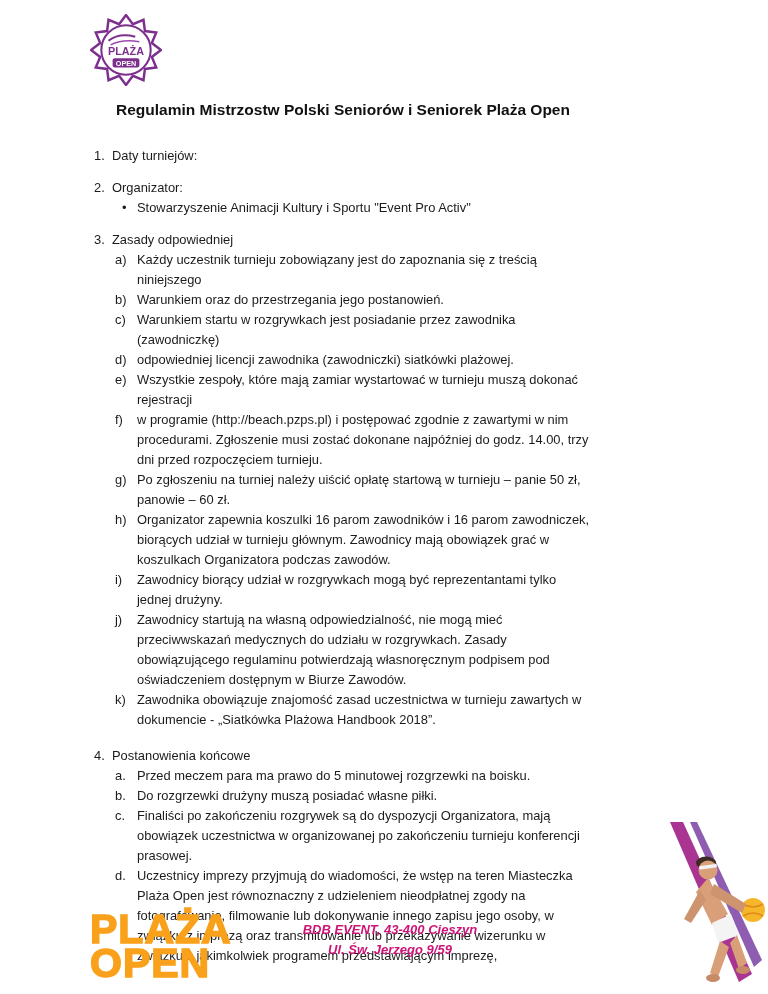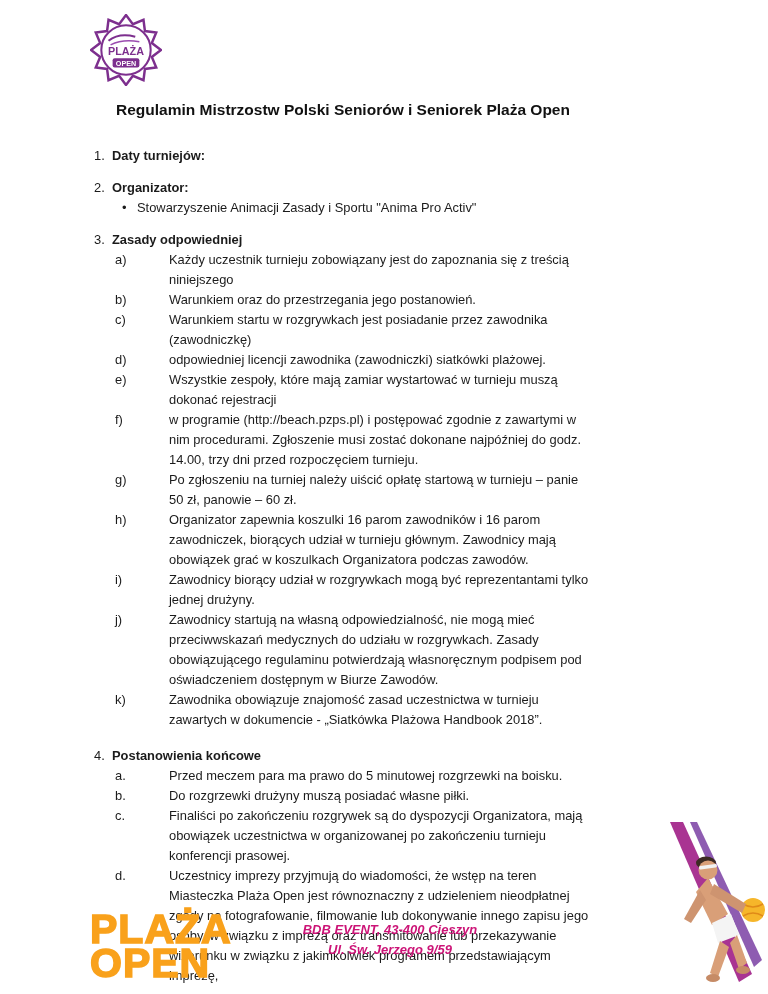--- a/index.html
+++ b/index.html
@@ -24,36 +24,36 @@
     margin:0 0 26px 0;
     text-align:center;
     font-size:15.5px;
     font-weight:bold;
     color:#111;
   }
   .section { margin-top:12px; }
   .section.last { margin-top:16px; }
   .shead { display:flex; }
   .shead .num { width:18px; flex:none; }
-  .shead .ht { flex:1;font-weight:bold; }
+  .shead .ht { flex:1; }
   ul.bullets { list-style:none; margin:0; padding:0; }
   ul.bullets li {
     position:relative;
     padding-left:43px;
   }
   ul.bullets li::before {
     content:"•";
     position:absolute;
     left:28px; top:0;
     font-size:13px;
   }
   ul.lettered { list-style:none; margin:0; padding:0; }
   ul.lettered li { display:flex; }
   ul.lettered li .lbl { width:22px; margin-left:21px; flex:none; }
-  ul.lettered li .txt { flex:1;margin-left:32px; }
+  ul.lettered li .txt { flex:1; }
 
   
   .top-logo { position:absolute; left:90px; top:14px; width:72px; height:72px; }
 
   
   .footer-logo {
     position:absolute;
     left:90px; bottom:14px;
     font-weight:bold;
     font-size:41px;
@@ -107,21 +107,21 @@
         <span class="ht">Daty turniejów:</span>
       </div>
     </div>
 
     <div class="section">
       <div class="shead">
         <span class="num">2.</span>
         <span class="ht">Organizator:</span>
       </div>
       <ul class="bullets">
-        <li>Stowarzyszenie Animacji Zasady i Sportu "Anima Pro Activ"</li>
+        <li>Stowarzyszenie Animacji Kultury i Sportu "Event Pro Activ"</li>
       </ul>
     </div>
 
     <div class="section">
       <div class="shead">
         <span class="num">3.</span>
         <span class="ht">Zasady odpowiedniej</span>
       </div>
       <ul class="lettered">
         <li>

